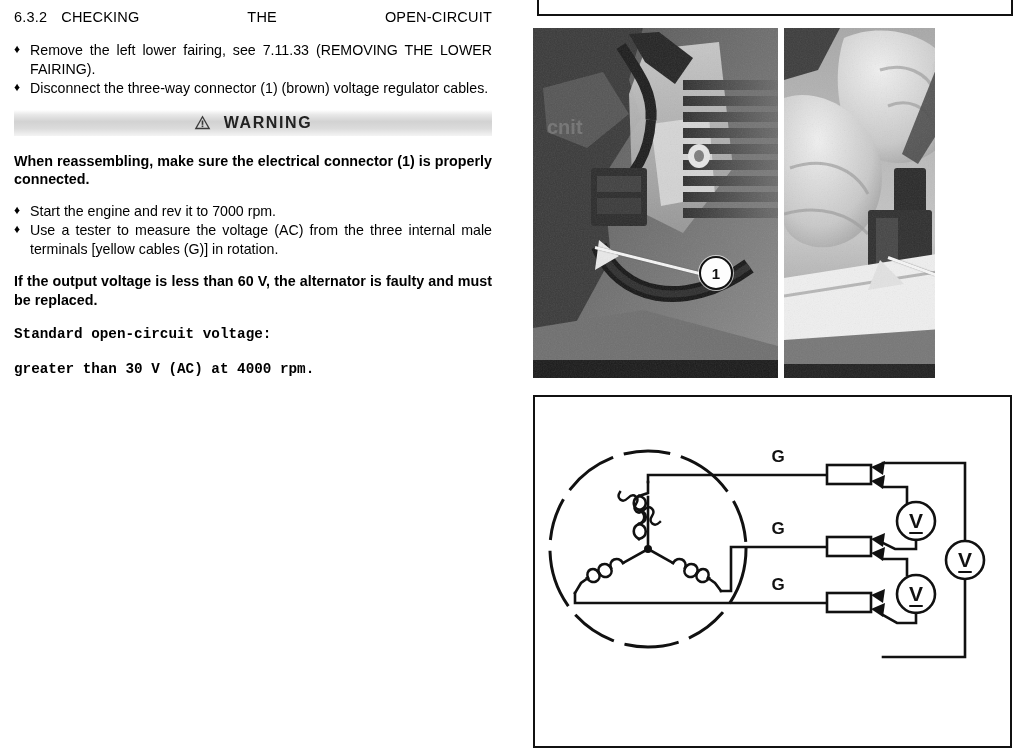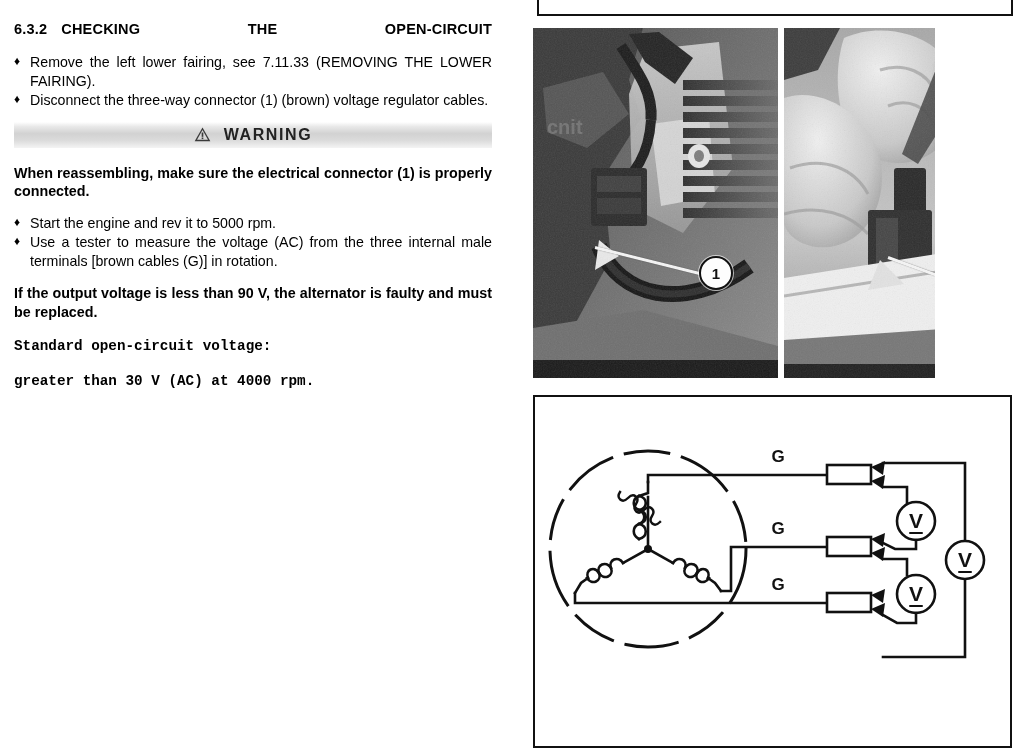--- a/index.html
+++ b/index.html
@@ -21,24 +21,24 @@
   
   .text-col {
     position: absolute;
     left: 14px;
     top: 8px;
     width: 478px;
   }
 
   .section-heading {
     font-size: 14.5px;
-    font-weight: bold;
+    font-weight: normal;
     letter-spacing: 0.2px;
     line-height: 19px;
-    margin: 12px 0 14px 0;
+    margin: 0 0 14px 0;
   }
   .heading-line1 {
     display: flex;
     width: 100%;
   }
   .heading-num { margin-right: 14px; }
   .heading-spread {
     display: flex;
     flex: 1;
     justify-content: space-between;
@@ -221,29 +221,29 @@
       </svg>
       <span class="warning-text">WARNING</span>
     </div>
   </div>
 
   <p class="bold-para">When reassembling, make sure the electrical connector (1) is properly connected.</p>
 
   <ul class="bullets">
     <li>
       <span class="bullet-glyph">♦</span>
-      <span class="li-text">Start the engine and rev it to 5000 rpm.</span>
+      <span class="li-text">Start the engine and rev it to 7000 rpm.</span>
     </li>
     <li>
       <span class="bullet-glyph">♦</span>
-      <span class="li-text">Use a tester to measure the voltage (AC) from the three internal male terminals [brown cables (G)] in rotation.</span>
+      <span class="li-text">Use a tester to measure the voltage (AC) from the three internal male terminals [yellow cables (G)] in rotation.</span>
     </li>
   </ul>
 
-  <p class="bold-para" style="margin-top:14px;">If the output voltage is less than 90 V, the alternator is faulty and must be replaced.</p>
+  <p class="bold-para" style="margin-top:14px;">If the output voltage is less than 60 V, the alternator is faulty and must be replaced.</p>
 
   <p class="bold-para nojust tight">Standard open-circuit voltage:</p>
 
   <p class="bold-para nojust">greater than 30 V (AC) at 4000 rpm.</p>
 </div>
 
 <div class="top-frame"></div>
 
 <div class="photo-strip">
 

